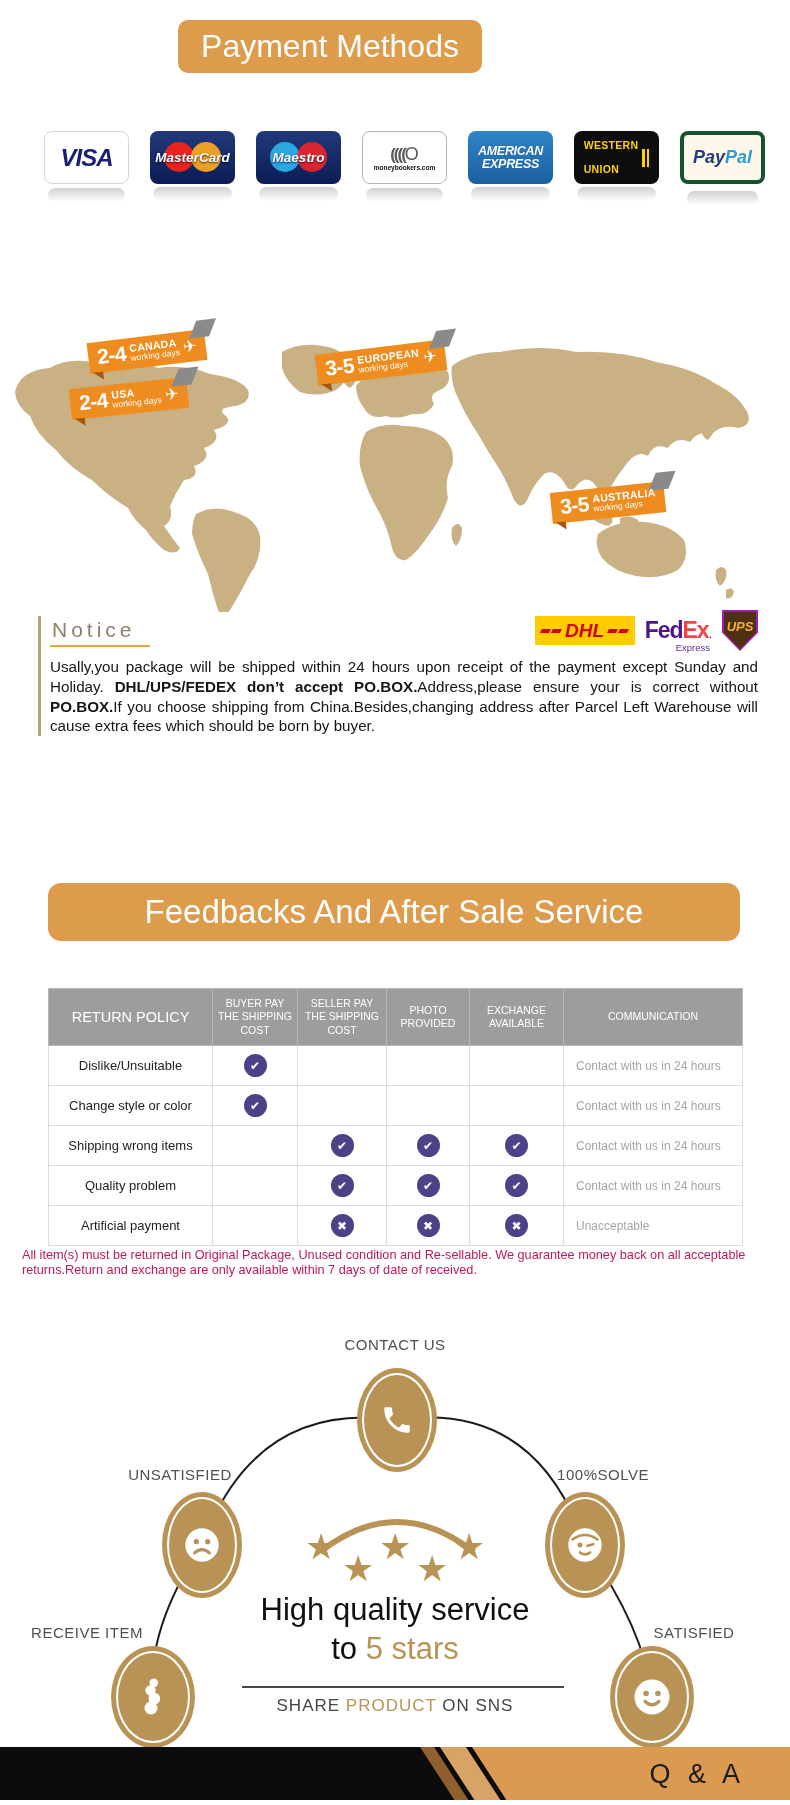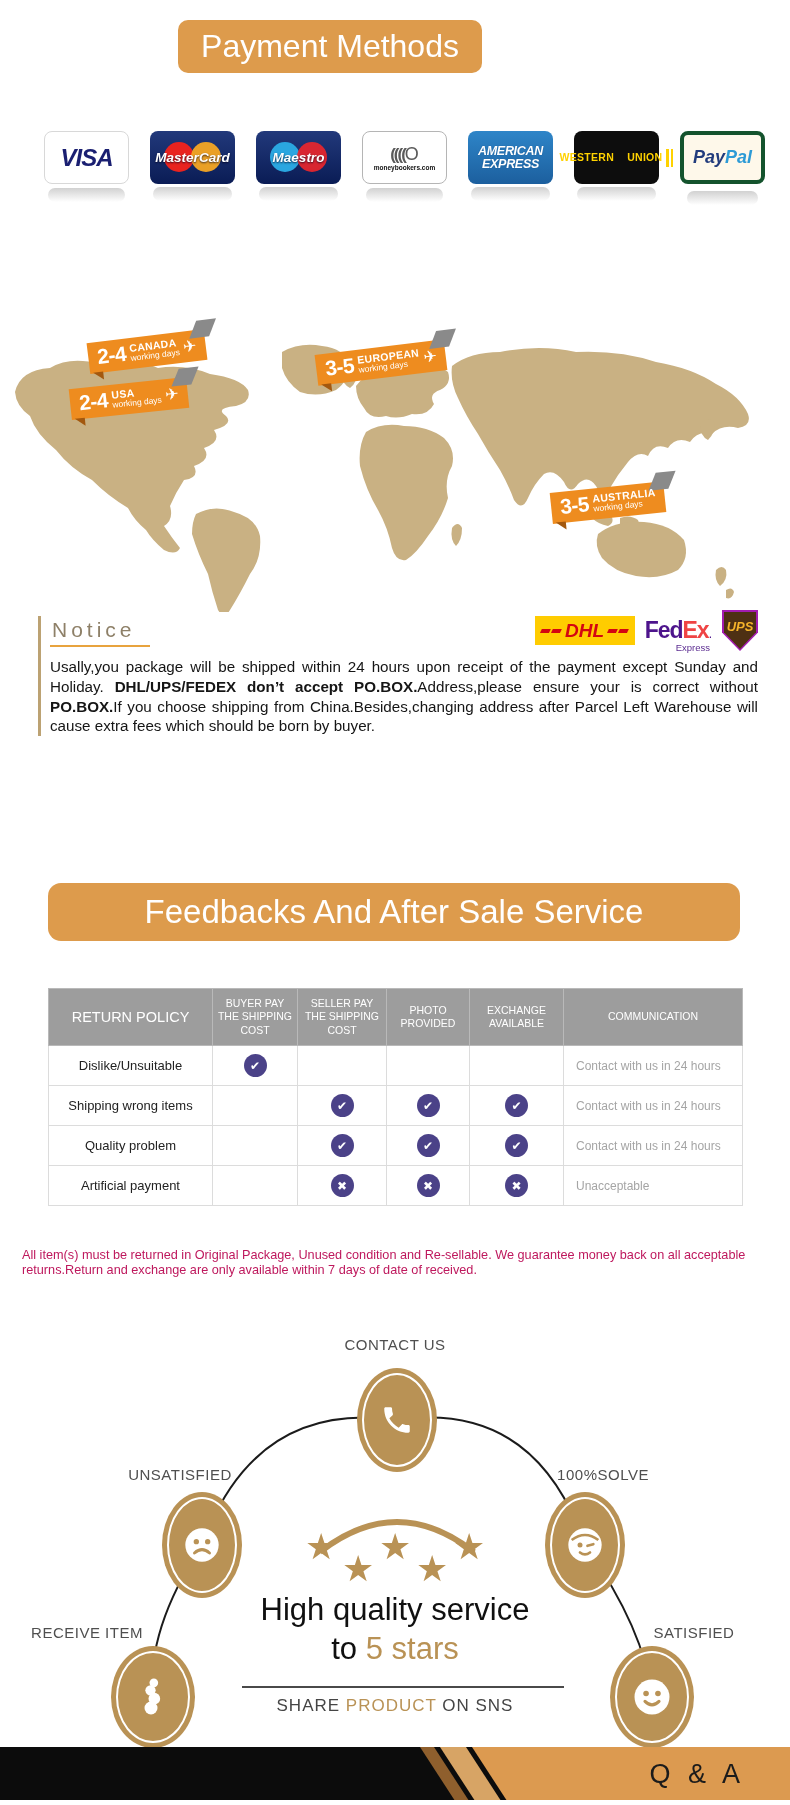--- a/index.html
+++ b/index.html
@@ -31,21 +31,21 @@
           text-shadow:0 1px 2px rgba(0,0,30,.8);}
   .card-mb{background:#fff;border:1px solid #b5b5b5;flex-direction:column;gap:1px;}
   .mb-arcs{font-size:17px;font-weight:700;color:#5a5a5a;letter-spacing:-2px;line-height:1;}
   .mb-o{font-size:18px;font-weight:400;letter-spacing:0;}
   .mb-label{font-size:6.5px;font-weight:700;color:#111;}
   .card-amex{background:linear-gradient(#2e85c8,#1c5f9e);flex-direction:column;line-height:1;}
   .amex-line{color:#fff;font-style:italic;font-weight:800;font-size:12.5px;letter-spacing:-.3px;
              text-shadow:0 0 1px #0f4f8d;}
   .card-wu{background:#0d0d0d;}
   .wu-wrap{display:flex;align-items:center;gap:4px;}
-  .wu-lines{display:flex;flex-direction:row;line-height:1.05;text-align:center;gap:13px;}
+  .wu-lines{display:flex;flex-direction:column;line-height:1.05;text-align:left;gap:13px;}
   .wu-line{color:#FFD200;font-weight:800;font-size:10.5px;letter-spacing:.3px;}
   .wu-bars{display:flex;gap:2px;}
   .wu-bar{width:2.5px;height:18px;background:#FFD200;}
   .card-paypal{background:#FEF8EA;border:4px solid #14532d;}
   .pp-pay{color:#223C7D;font-style:italic;font-weight:900;font-size:18px;}
   .pp-pal{color:#2D9BD6;font-style:italic;font-weight:900;font-size:18px;}
 
   
   .map-svg{position:absolute;left:0;top:322px;}
 
@@ -305,20 +305,28 @@
     <tbody>
       <tr>
         <td class="td-policy">Dislike/Unsuitable</td>
         <td><span class="mark check">✔</span></td>
         <td></td>
         <td></td>
         <td></td>
         <td class="td-comm">Contact with us in 24 hours</td>
       </tr>
       <tr>
+        <td class="td-policy">Change style or color</td>
+        <td><span class="mark check">✔</span></td>
+        <td></td>
+        <td></td>
+        <td></td>
+        <td class="td-comm">Contact with us in 24 hours</td>
+      </tr>
+      <tr>
         <td class="td-policy">Shipping wrong items</td>
         <td></td>
         <td><span class="mark check">✔</span></td>
         <td><span class="mark check">✔</span></td>
         <td><span class="mark check">✔</span></td>
         <td class="td-comm">Contact with us in 24 hours</td>
       </tr>
       <tr>
         <td class="td-policy">Quality problem</td>
         <td></td>

